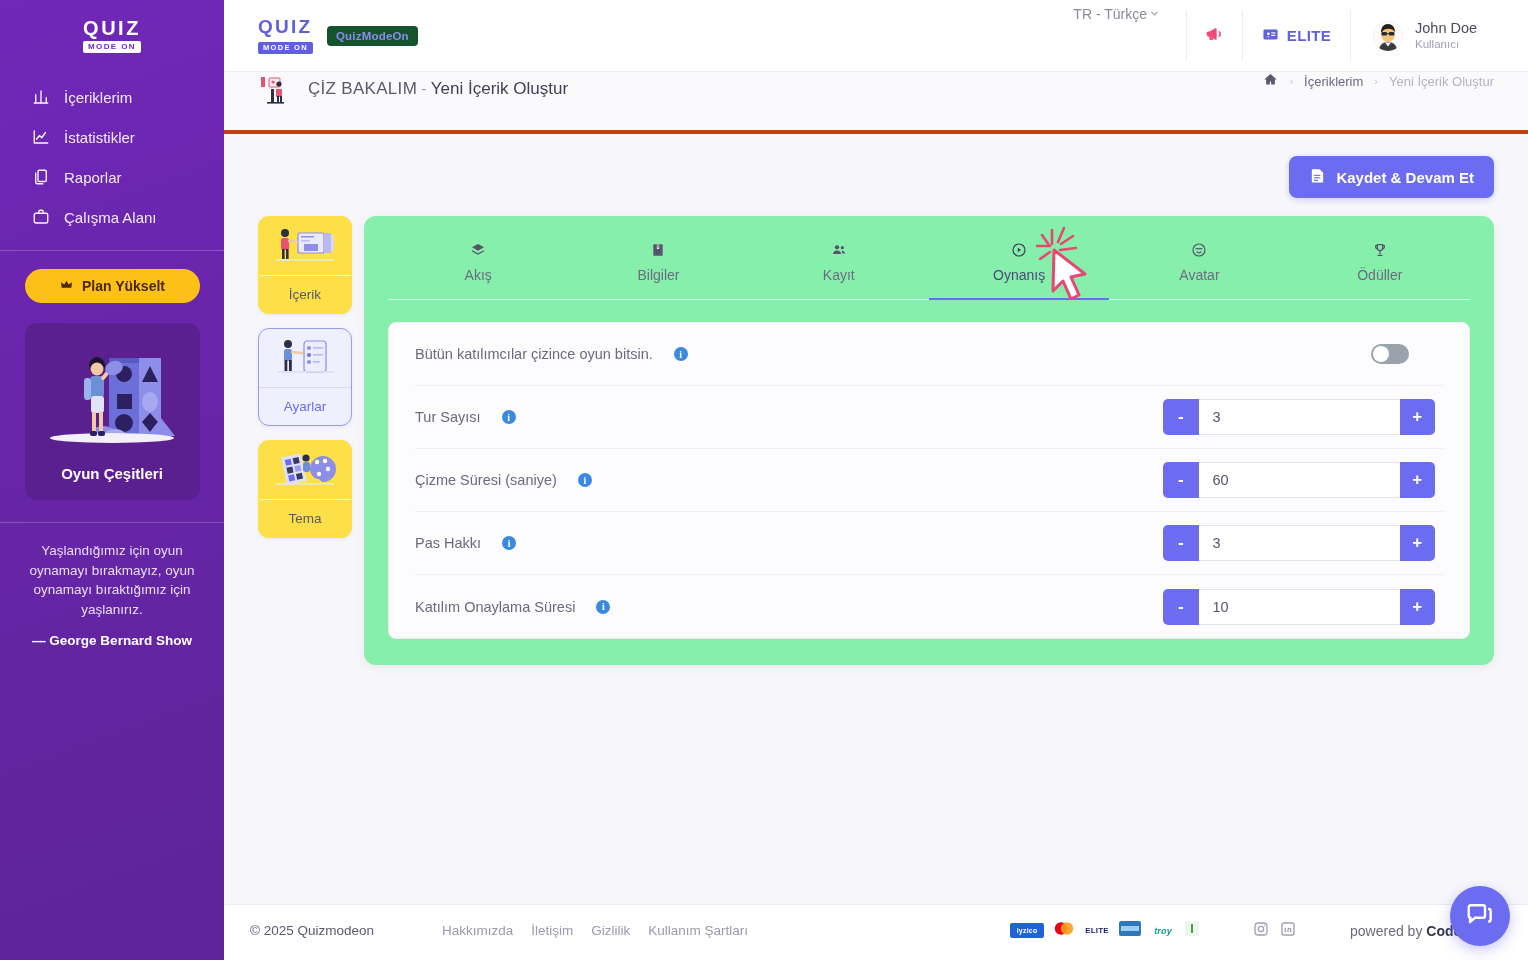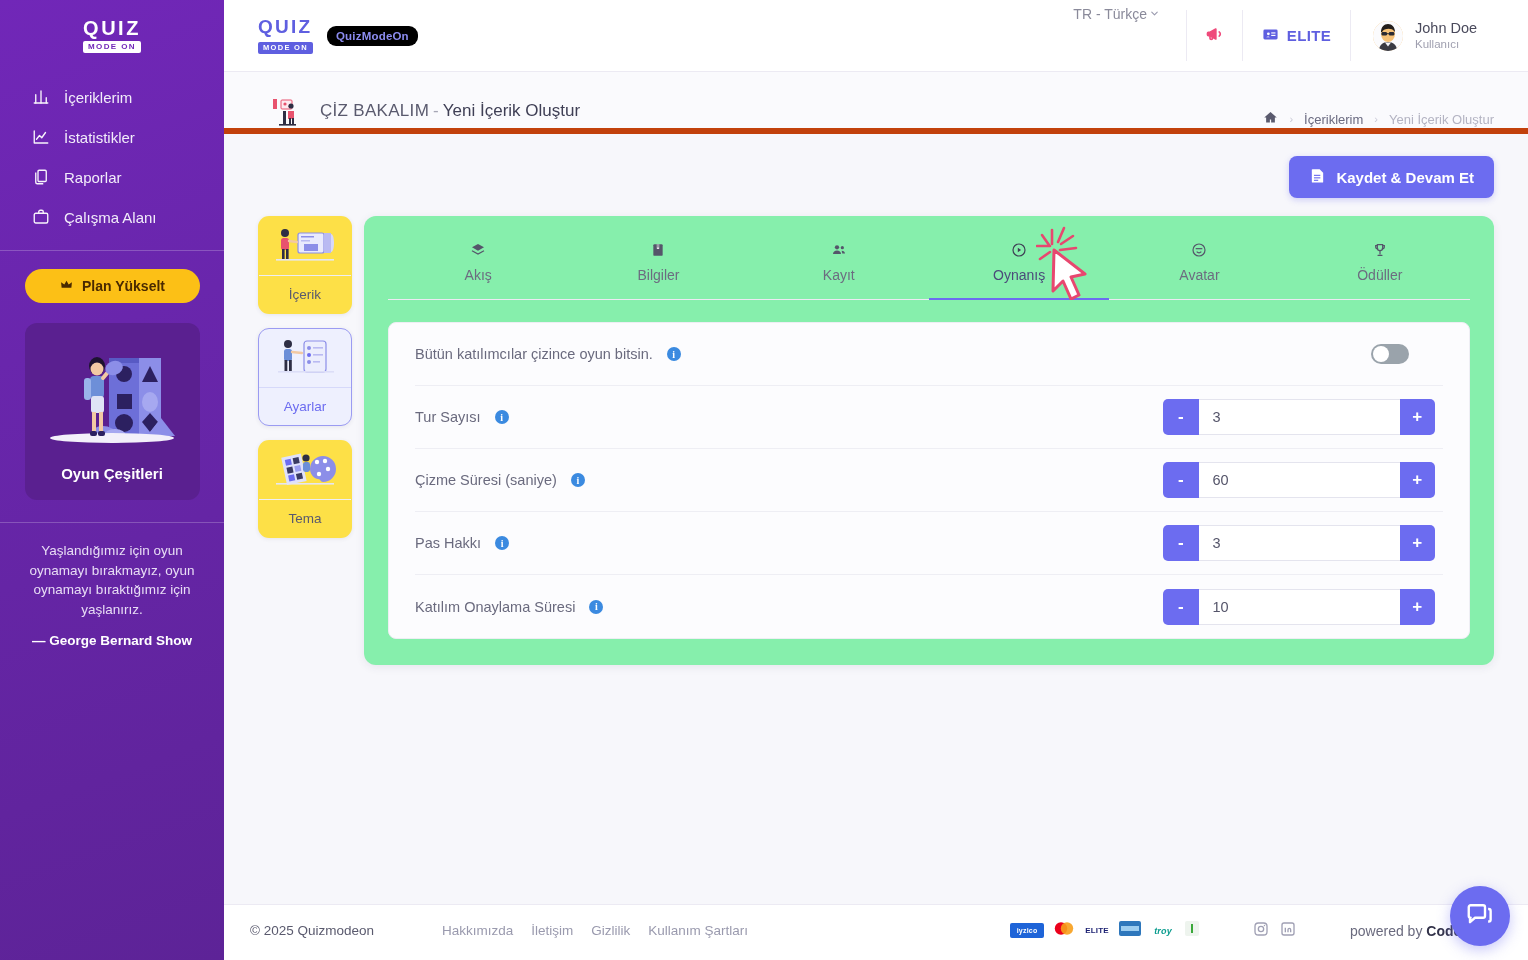--- a/index.html
+++ b/index.html
@@ -63,43 +63,43 @@
   
   .topbar {
     height: 72px; background: #ffffff; display: flex; align-items: center;
     border-bottom: 1px solid #eceaf3; flex: 0 0 72px;
   }
   .tb-logo { display:flex; align-items:center; gap: 14px; padding-left: 34px; }
   .tb-logo .lq { font-size: 19px; font-weight: bold; letter-spacing: 2.2px; color: #5f5fe0; line-height:1; }
   .tb-logo .lm { margin-top: 3px; font-size: 7.5px; font-weight: bold; letter-spacing: 1.3px;
     color:#fff; background:#5f5fe0; padding:2px 5px; border-radius:2px; line-height:1; display:inline-block;}
   .tb-tag {
-    font-size: 11.5px; color: #8c8cf0; background: #000000;
-    padding: 4px 9px; border-radius: 9px; font-weight: bold; letter-spacing:.2px;
+    font-size: 11.5px; color: #8c8cf0; background: #14532d;
+    padding: 4px 9px; border-radius: 4px; font-weight: bold; letter-spacing:.2px;
   }
   .tb-spacer { flex: 1; }
   .tb-lang {
     display:flex; align-items:flex-start; gap:2px; font-size: 14px; color:#8a8a9a;
     padding: 6px 26px; cursor: pointer; height: 72px; align-self:stretch;
   }
   .tb-cell {
     display:flex; align-items:center; justify-content:center; gap:8px;
     height:51px; border-left: 1px solid #eceaf3; cursor: pointer;
   }
   .tb-megaphone { width: 56px; }
   .tb-elite { width: 108px; color: #5f5fe0; font-weight: bold; font-size: 15px; letter-spacing:.4px;}
   .tb-user { width: 178px; border-left:1px solid #eceaf3; gap: 12px; justify-content:flex-start; padding-left:22px;}
   .avatar { width: 30px; height: 30px; border-radius: 50%; overflow:hidden; background:#f6c177; flex:0 0 30px;}
   .u-name { font-size: 14.5px; color: #4a4a5c; line-height:1.25; }
   .u-role { font-size: 11.5px; color: #a0a0b0; line-height:1.25; }
 
   
   .pagehead {
-    height: 62px; background: #fafafd; border-bottom: 6px solid #c2410c;
-    display: flex; align-items: flex-end; padding: 0 34px 0 46px; flex: 0 0 62px;
+    height: 62px; background: #fafafd; border-bottom: 4px solid #c2410c;
+    display: flex; align-items: flex-start; padding: 0 34px 0 34px; flex: 0 0 62px;
   }
   .ph-left { display:flex; align-items:center; gap: 16px; }
   .ph-art { width: 34px; height: 34px; }
   .ph-title { font-size: 17px; color: #5a5a6e; }
   .ph-title b { font-weight: normal; letter-spacing:.3px; }
   .ph-title .sep { color:#a6a6b5; margin: 0 4px; }
   .ph-title .cur { color:#3f3f55; }
   .ph-spacer { flex: 1; }
   .crumbs { display: flex; align-items: center; gap: 11px; font-size: 13px; }
   .crumbs .c-home { color:#5a5a6e; }
@@ -152,21 +152,21 @@
 
   .formbox {
     margin-top: 22px; border: 1px solid #eeeef4; border-radius: 8px;
     background: #fcfcfe; padding: 0 26px;
   }
   .frow {
     display: flex; align-items: center; min-height: 63px;
     border-bottom: 1px solid #eeeef4;
   }
   .frow:last-child { border-bottom: none; }
-  .flabel { font-size: 14.5px; color: #6a6a7e; display:flex; align-items:center; gap:14px; }
+  .flabel { font-size: 14.5px; color: #6a6a7e; display:flex; align-items:center; gap:21px; }
   .info-i {
     width:14px; height:14px; border-radius:50%; background:#3b8ae0; color:#fff;
     font-size:10px; font-weight:bold; display:flex; align-items:center; justify-content:center;
     font-family:"Liberation Serif", serif; cursor:pointer; flex:0 0 14px;
   }
   .fspacer { flex: 1; }
 
   .toggle {
     width: 38px; height: 20px; border-radius: 10px; background: #9aa3ab;
     position: relative; cursor: pointer; margin-right: 34px;

